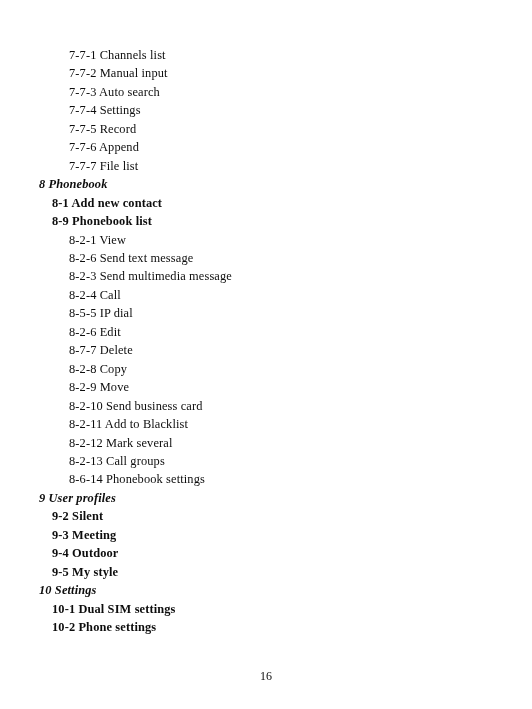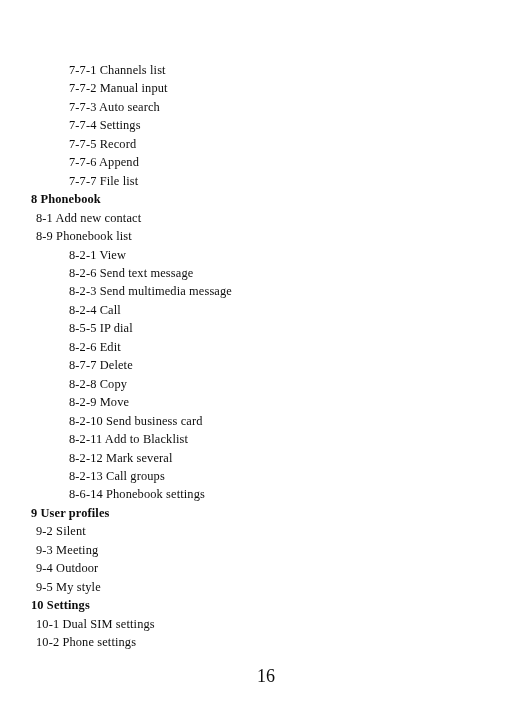--- a/index.html
+++ b/index.html
@@ -23,48 +23,48 @@
     left: 0;
     width: 532px;
     height: 709px;
     background: #ffffff;
   }
   .toc {
     position: absolute;
     top: 46px;
     left: 0;
     width: 436px;
-    margin-top: 15px;
   }
   .toc-entry {
     font-size: 12.4px;
     line-height: 18.45px;
     white-space: nowrap;
     letter-spacing: 0.01em;
   }
   
   .lvl-1 {
-    padding-left: 31px;
+    padding-left: 39px;
     font-weight: bold;
+    font-style: italic;
   }
   .lvl-2 {
-    padding-left: 36px;
-    font-weight: normal;
+    padding-left: 52px;
+    font-weight: bold;
   }
   .lvl-3 {
     padding-left: 69px;
     font-weight: normal;
   }
   .page-number {
     position: absolute;
     top: 667px;
     left: 0;
     width: 532px;
     text-align: center;
-    font-size: 18px;
+    font-size: 12px;
     line-height: 18.45px;
   }
 </style>
 </head>
 <body>
 
 <div class="page">
 
   <div class="toc">
       <div class="toc-entry lvl-3">7-7-1 Channels list</div>

